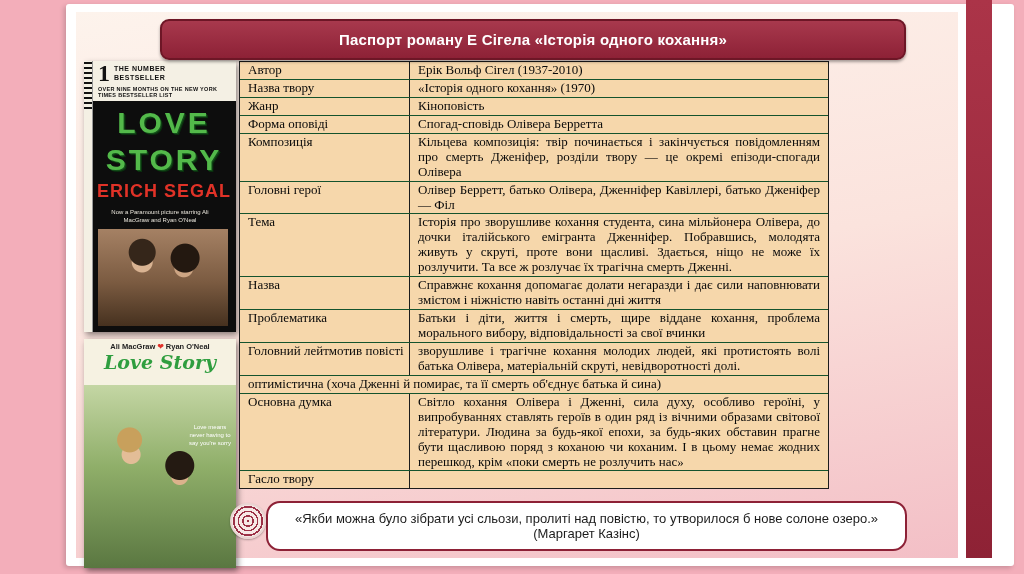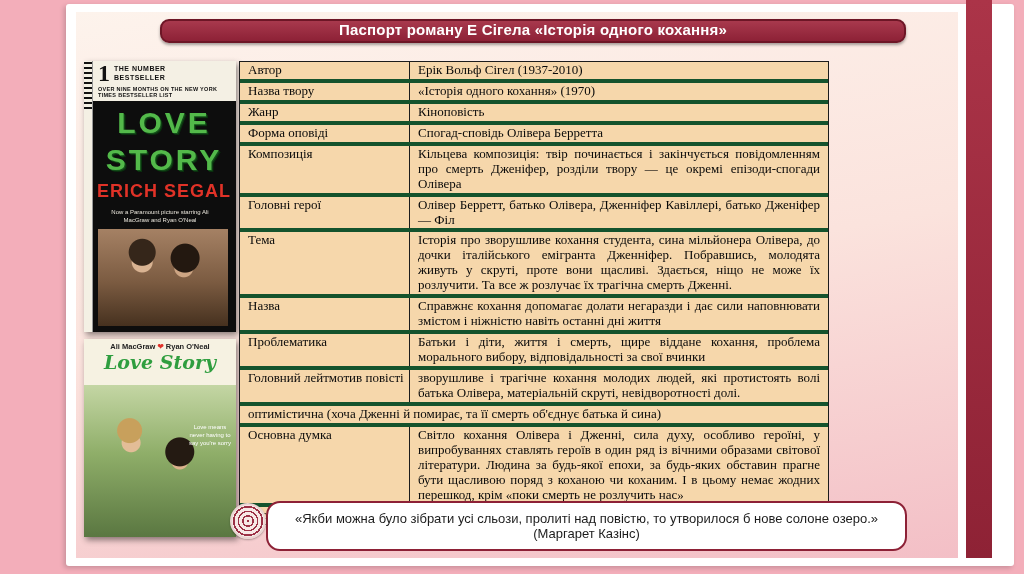--- a/index.html
+++ b/index.html
@@ -16,24 +16,24 @@
   }
   .inner-bg {
     position:absolute; left:76px; top:12px; width:882px; height:546px;
     background:linear-gradient(170deg,#fdf3ec 0%,#fbe3dd 50%,#f3bfc6 100%);
   }
   .accent-bar {
     position:absolute; left:966px; top:0; width:26px; height:558px;
     background:linear-gradient(180deg,#ab3448,#8e2235);
   }
   .title-bar {
-    position:absolute; left:160px; top:19px; width:746px; height:24px;
+    position:absolute; left:160px; top:19px; width:746px; height:41px;
     background:linear-gradient(180deg,#a8394d 0%,#8d2136 100%);
     border:2px solid #6d1626; border-radius:9px;
-    display:flex; justify-content:center;
+    display:flex; align-items:center; justify-content:center;
     color:#ffffff; font-weight:bold; font-size:15px; letter-spacing:0.2px;
     box-shadow:0 2px 3px rgba(0,0,0,0.35); z-index:5;
   }
 
   
   .book-cover {
     position:absolute; left:84px; top:61px; width:152px; height:271px;
     background:#0d0d0d; box-shadow:2px 3px 6px rgba(0,0,0,0.45);
     z-index:4; display:flex; flex-direction:column;
   }
@@ -52,21 +52,21 @@
     background:
       radial-gradient(circle at 34% 24%, #35261a 0 13px, transparent 14px),
       radial-gradient(circle at 34% 34%, #d9b392 0 10px, transparent 11px),
       radial-gradient(circle at 67% 30%, #231810 0 14px, transparent 15px),
       radial-gradient(circle at 66% 40%, #cda583 0 9px, transparent 10px),
       linear-gradient(180deg,#a58164 0%,#7b5b41 55%,#46311f 100%);
   }
 
   
   .poster {
-    position:absolute; left:84px; top:339px; width:152px; height:198px;
+    position:absolute; left:84px; top:339px; width:152px; height:229px;
     background:#eef0e2; box-shadow:2px 3px 6px rgba(0,0,0,0.45);
     z-index:4; display:flex; flex-direction:column;
   }
   .po-band { text-align:center; font-size:7.5px; padding:3px 2px 1px; color:#222; background:#f6f2e2; font-weight:bold; }
   .po-heart { color:#e0322a; }
   .po-title { text-align:center; font-style:italic; font-weight:bold; font-size:19px; line-height:1.1; font-family:"DejaVu Serif", serif; color:#2f9e3f; background:#f6f2e2; padding-bottom:12px; }
   .po-photo {
     position:relative; flex:1;
     background:
       radial-gradient(circle at 30% 30%, #c8a05c 0 12px, transparent 13px),
@@ -76,21 +76,21 @@
       linear-gradient(180deg,#c4d6a4 0%,#8fae69 45%,#5a7741 100%);
   }
   .po-tagline { position:absolute; right:2px; top:38px; width:48px; font-size:6px; line-height:1.35; color:#ffffff; text-align:center; }
 
   
   .ptable {
     position:absolute; left:239px; top:61px; width:590px;
     background:#f6d7ab; border:1.5px solid #1c1c1c; z-index:4;
     font-family:"Liberation Serif", serif; font-size:13px; line-height:1.15; color:#090909;
   }
-  .prow { display:flex; border-top:4px solid #14532d; }
+  .prow { display:flex; border-top:1px solid #14532d; }
   .prow:first-child { border-top:none; }
   .prow-label { flex:0 0 170px; border-right:1px solid #1c1c1c; padding:1px 4px 1px 8px; }
   .prow-value { flex:1; padding:1px 8px; text-align:justify; }
 
   
   .quote-box {
     position:absolute; left:266px; top:501px; width:641px; height:50px;
     background:#ffffff; border:2px solid #8d2136; border-radius:14px;
     display:flex; align-items:center; justify-content:center; text-align:center;
     padding:3px 18px; z-index:6; font-size:13px; color:#1c1c1c;

